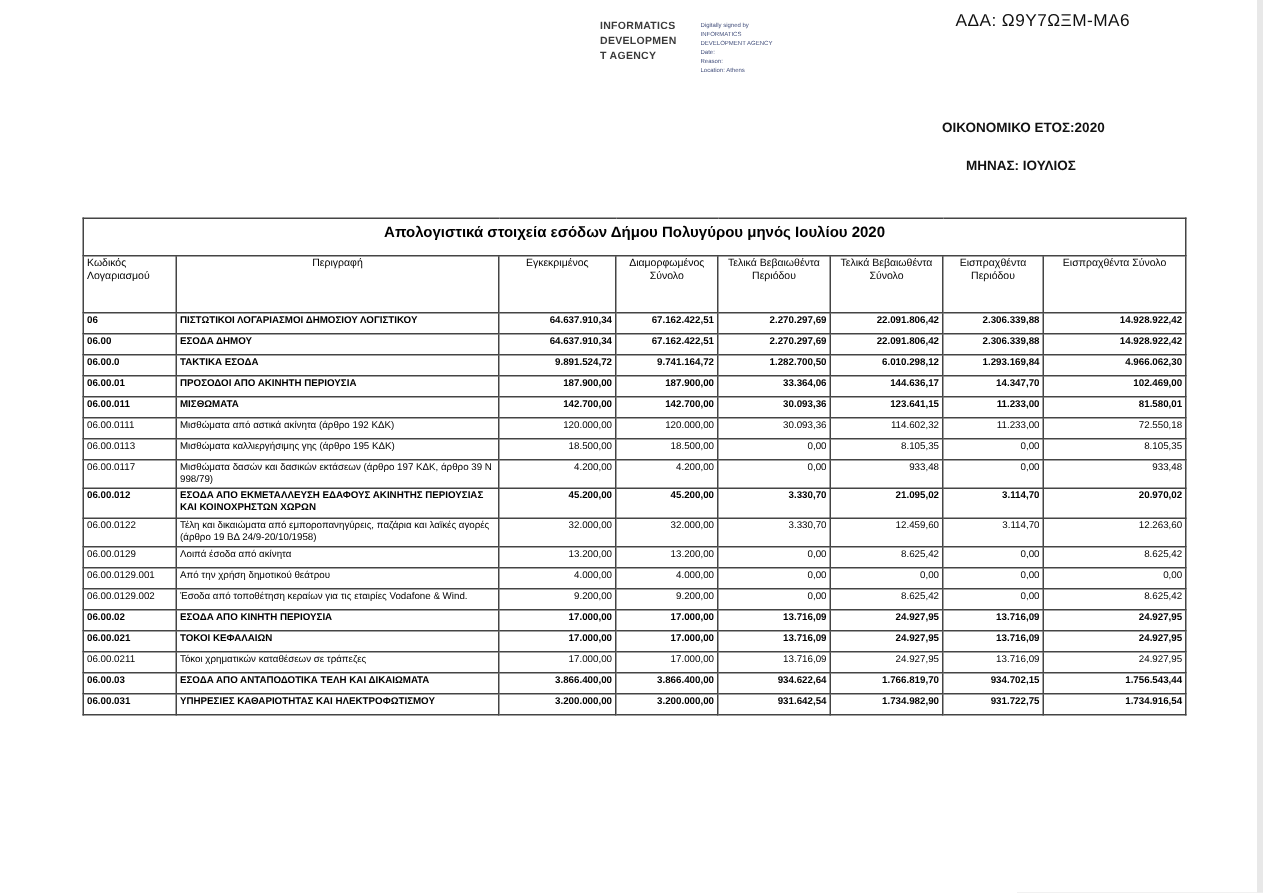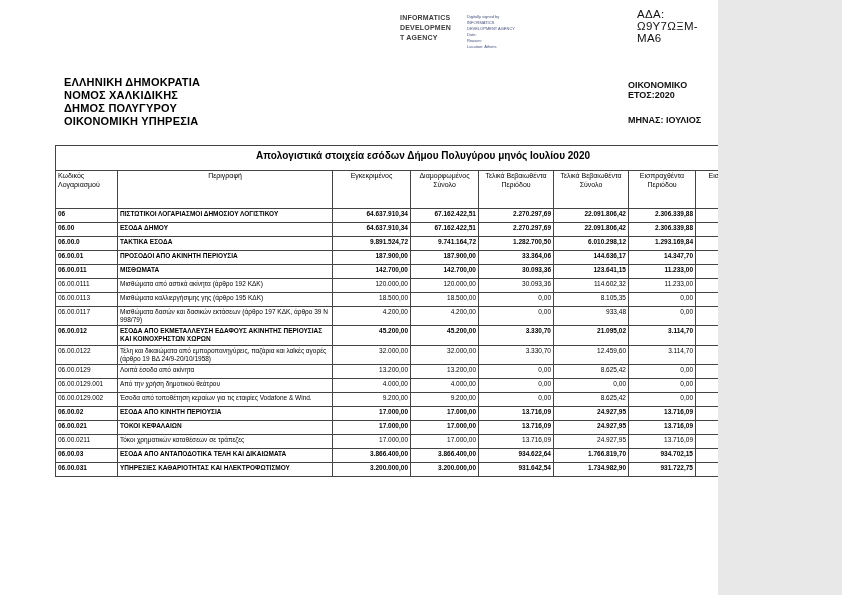--- a/index.html
+++ b/index.html
@@ -1,20 +1,20 @@
 <!DOCTYPE html>
 <html><head>
 <meta charset="utf-8">
 <style>
   * { margin: 0; padding: 0; box-sizing: border-box; }
   html, body { background: #e8e8e8; }
   body { font-family: "Liberation Sans", sans-serif; color: #000; }
   .page {
     position: relative;
-    width: 718px;
+    width: 838px;
     height: 595px;
     background: #ffffff;
     overflow: hidden;
   }
   .ada {
     position: absolute;
     top: 8px;
     left: 637px;
     font-size: 11.5px;
     letter-spacing: 0.3px;
@@ -52,21 +52,21 @@
     letter-spacing: 0.2px;
   }
   .year-block {
     position: absolute;
     top: 80px;
     left: 628px;
     font-size: 9px;
     color: #111;
     font-weight: bold;
   }
-  .year-block .month { margin-top: 15px; }
+  .year-block .month { margin-top: 15px; margin-left: 16px; }
   table.report {
     position: absolute;
     top: 145px;
     left: 55px;
     width: 735px;
     border-collapse: collapse;
     table-layout: fixed;
     border-radius: 21px;
   }
   .report th, .report td {
@@ -115,26 +115,20 @@
     <div class="stamp-sig">
       <div>Digitally signed by</div>
       <div>INFORMATICS</div>
       <div>DEVELOPMENT AGENCY</div>
       <div>Date:</div>
       <div>Reason:</div>
       <div>Location: Athens</div>
     </div>
   </div>
 
-  <div class="gov-block">
-    <div>ΕΛΛΗΝΙΚΗ ΔΗΜΟΚΡΑΤΙΑ</div>
-    <div>ΝΟΜΟΣ ΧΑΛΚΙΔΙΚΗΣ</div>
-    <div>ΔΗΜΟΣ ΠΟΛΥΓΥΡΟΥ</div>
-    <div>ΟΙΚΟΝΟΜΙΚΗ ΥΠΗΡΕΣΙΑ</div>
-  </div>
 
   <div class="year-block">
     <div>ΟΙΚΟΝΟΜΙΚΟ ΕΤΟΣ:2020</div>
     <div class="month">ΜΗΝΑΣ: ΙΟΥΛΙΟΣ</div>
   </div>
 
   <table class="report">
     <colgroup>
       <col style="width:62px">
       <col style="width:215px">

